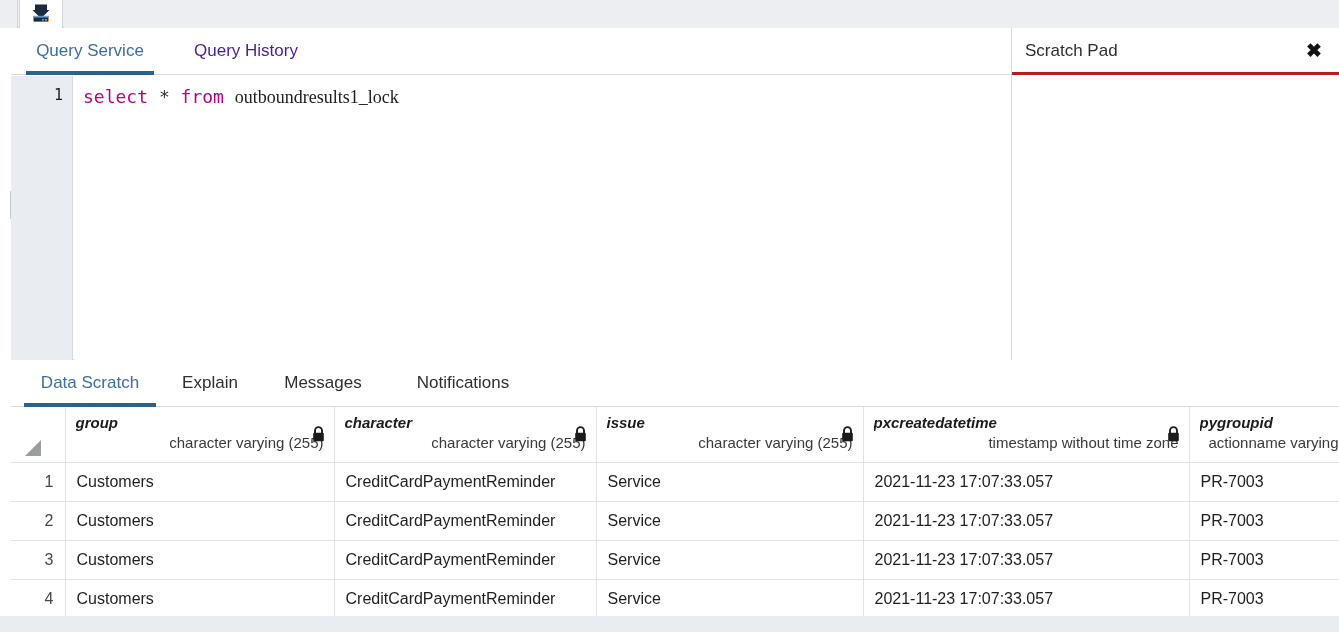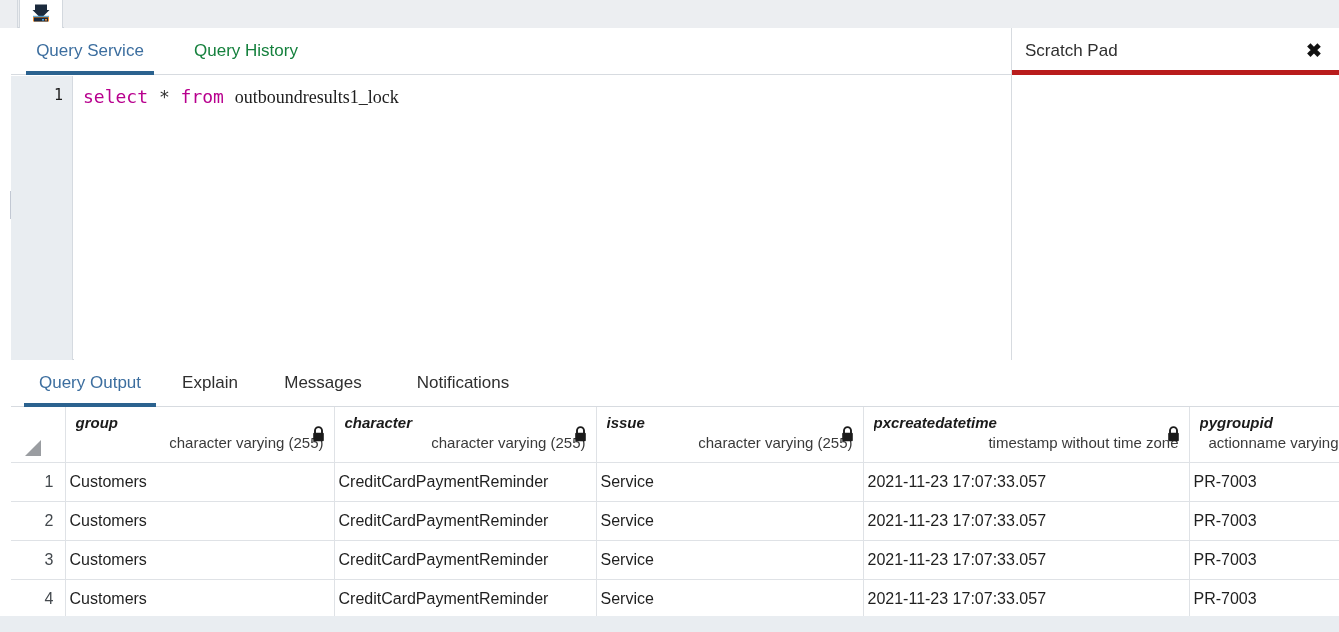--- a/index.html
+++ b/index.html
@@ -34,37 +34,37 @@
 
   
   .tabbar {
     position: absolute; top: 28px; left: 11px; width: 1001px; height: 47px;
     background: #ffffff;
     border-bottom: 1px solid #d7dbe0;
   }
   .tab {
     position: absolute; top: 0; height: 47px;
     display: flex; align-items: center;
-    font-size: 17px; color: #15803d;
+    font-size: 17px; color: #4c1d95;
     padding: 0 0 2px 0;
     cursor: pointer;
     white-space: nowrap;
   }
   .tab.active { color: #3c6e9f; }
   .tab.active::after {
     content: ""; position: absolute; left: 0; right: 0; bottom: 0;
     height: 4px; background: #2b628f;
   }
   #tab-query-editor { left: 15px; width: 128px; justify-content: center; }
   #tab-query-history { left: 160px; width: 150px; justify-content: center; }
 
   
   .scratch-panel {
     position: absolute; top: 28px; left: 1012px; width: 327px; height: 47px;
-    background: #ffffff; border-bottom: 5px solid #b91c1c;
+    background: #ffffff; border-bottom: 3px solid #b91c1c;
   }
   .scratch-title {
     position: absolute; left: 13px; top: 0; height: 47px;
     display: flex; align-items: center;
     font-size: 17px; color: #2f2f2f; padding-bottom: 2px;
   }
   .scratch-close {
     position: absolute; right: 12px; top: 0; height: 47px; width: 26px;
     display: flex; align-items: center; justify-content: center;
     font-size: 19px; font-weight: bold; color: #111;
@@ -177,21 +177,21 @@
     width: 13px; height: 16px;
   }
 
   td.rownum {
     width: 54px; height: 38px;
     text-align: right; padding: 0 11px 0 0;
     font-size: 16px; color: #44494e;
     line-height: 38px;
   }
   td.cell {
-    height: 38px; padding: 0 0 0 4px;
+    height: 38px; padding: 0 0 0 11px;
     font-size: 16px; color: #1f1f1f;
     line-height: 38px;
     white-space: nowrap; overflow: hidden;
   }
 
   .grid-footer {
     position: absolute; left: 0; top: 616px; width: 1339px; height: 16px;
     background: #e9edf1;
   }
 </style>
@@ -235,21 +235,21 @@
   <div class="gutter">
     <div class="linenum">1</div>
   </div>
   <div class="code-area">
     <div class="code-line"><span class="kw">select</span><span class="op"> </span><span class="op">*</span><span class="op"> </span><span class="kw">from</span><span class="op"> </span><span class="ident">outboundresults1_lock</span></div>
   </div>
 </div>
 
 <div class="results-tabbar">
   <div class="rtab active" id="rtab-data-output">
-    <span>Query Output</span>
+    <span>Data Scratch</span>
   </div>
   <div class="rtab" id="rtab-explain">
     <span>Explain</span>
   </div>
   <div class="rtab" id="rtab-notifications">
     <span>Notifications</span>
   </div>
   <div class="rtab" id="rtab-messages">
     <span>Messages</span>
   </div>

